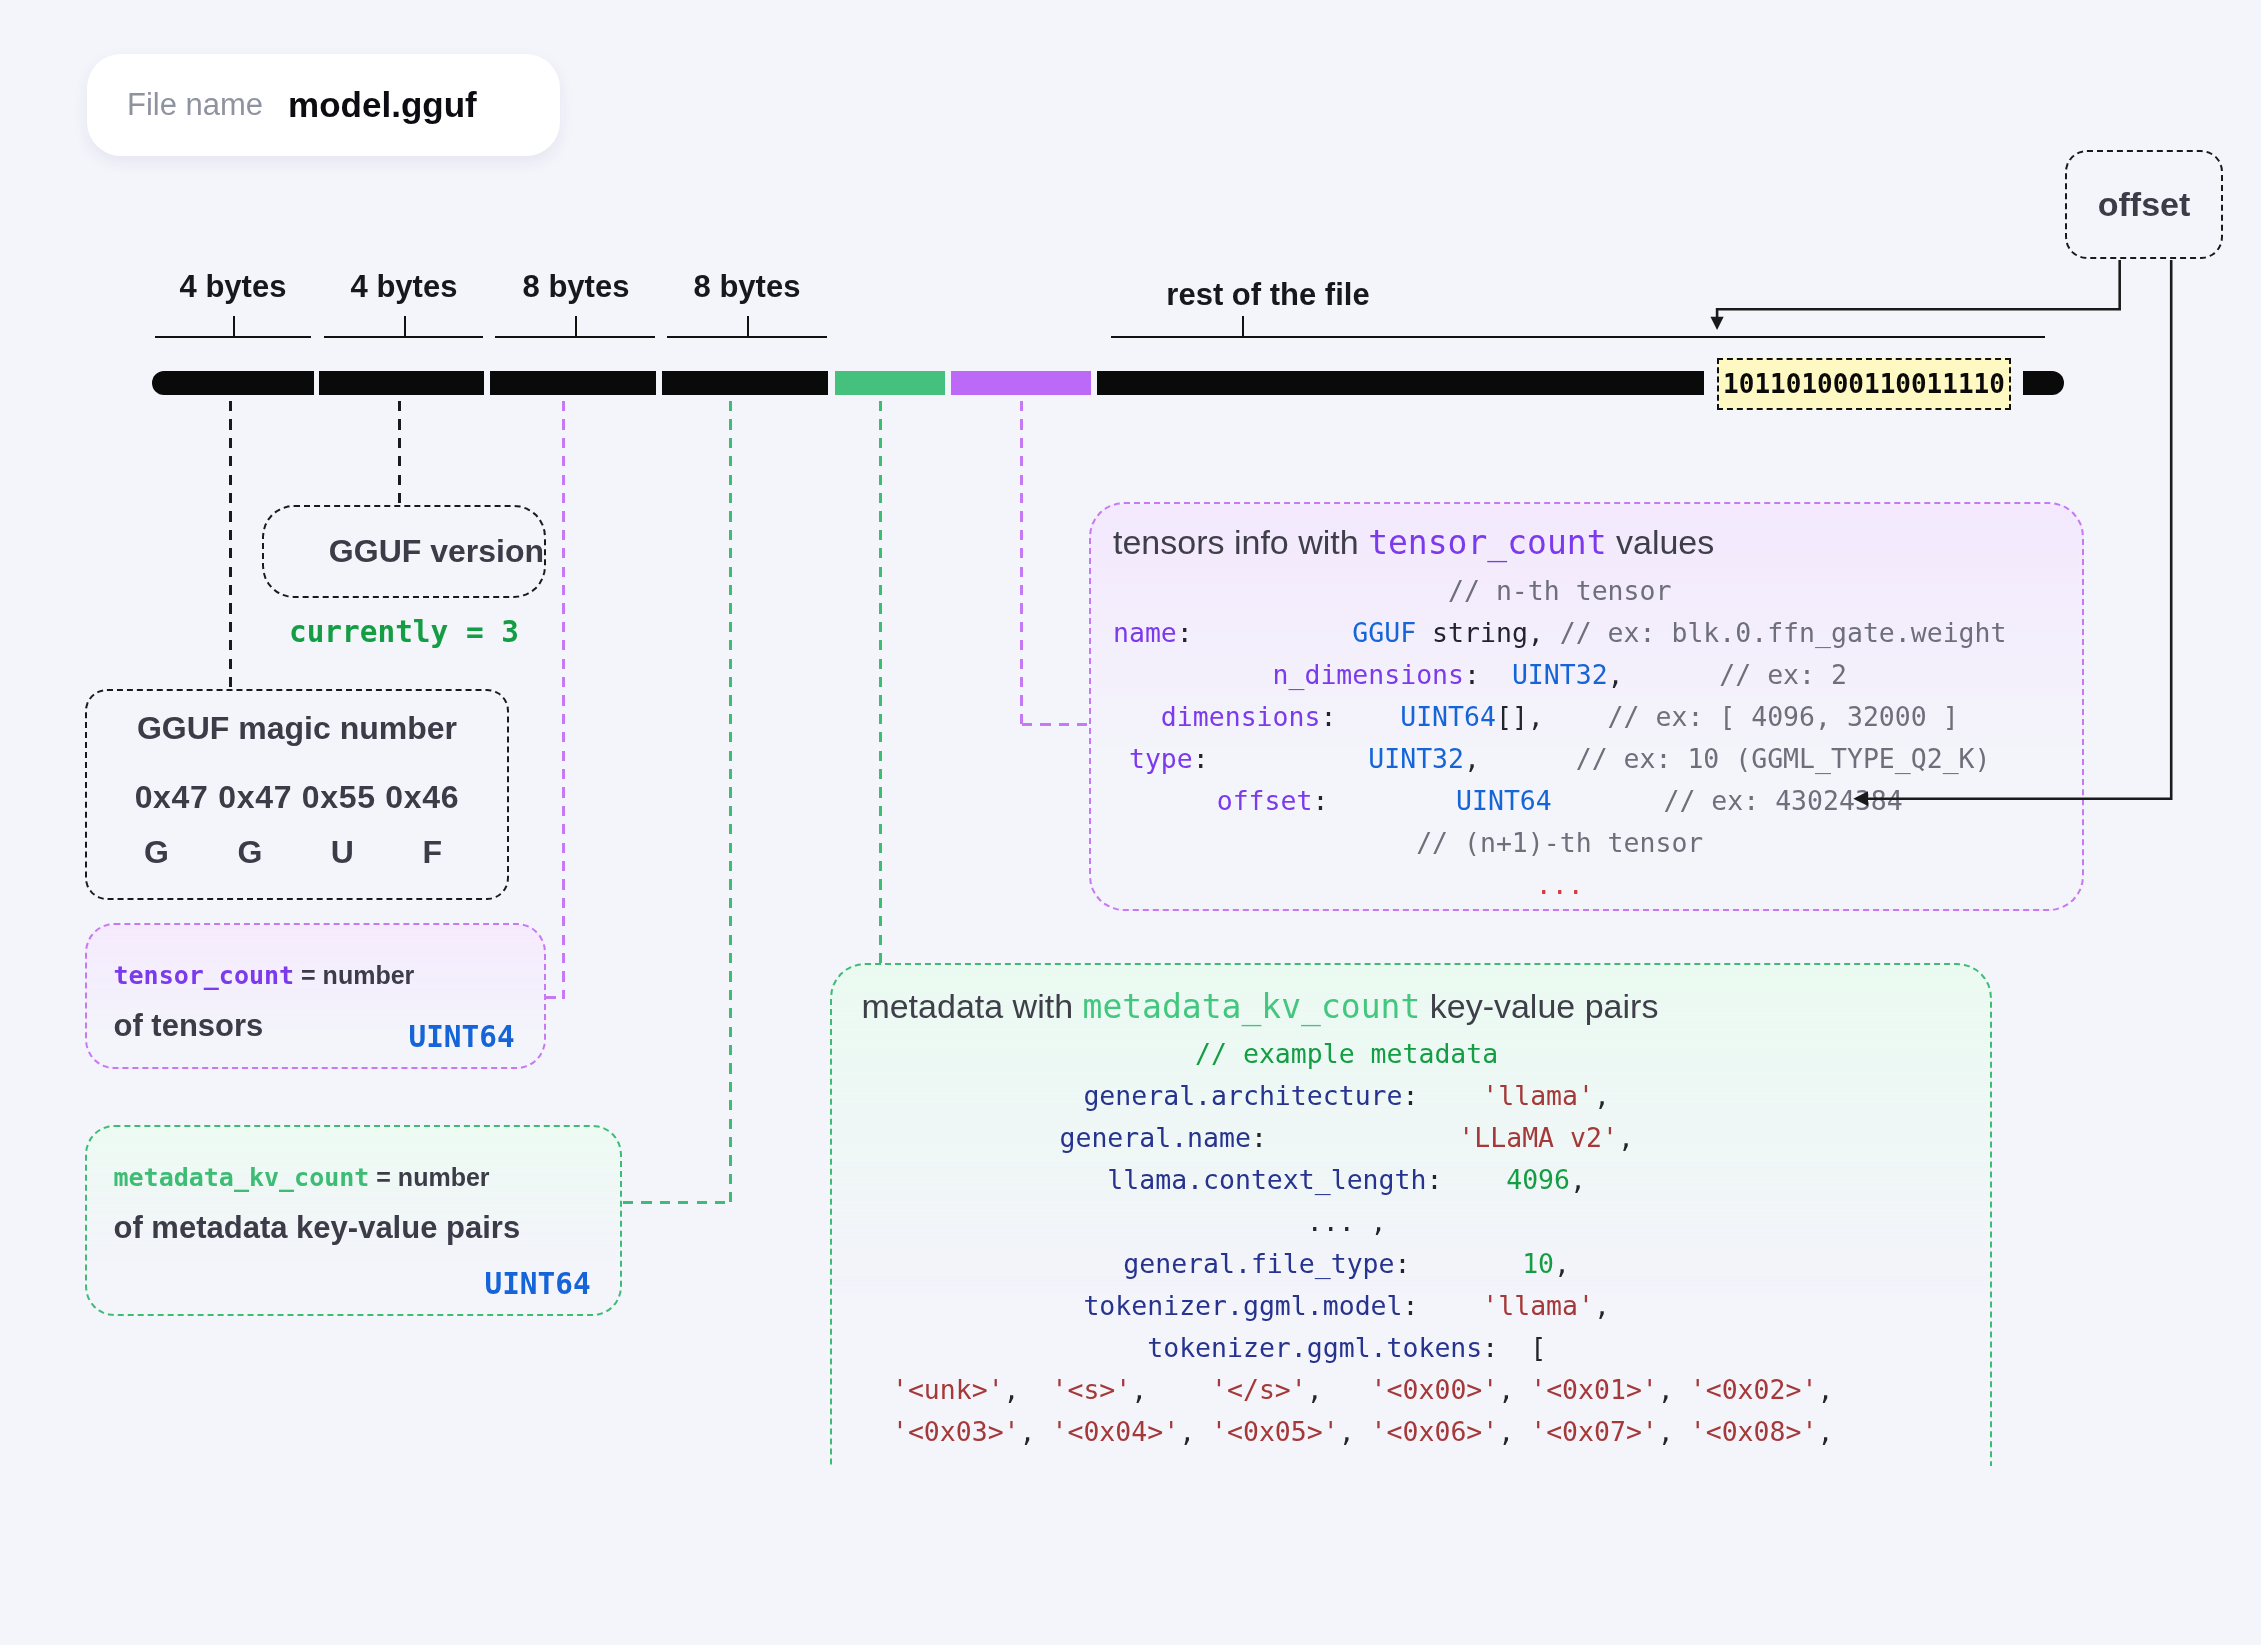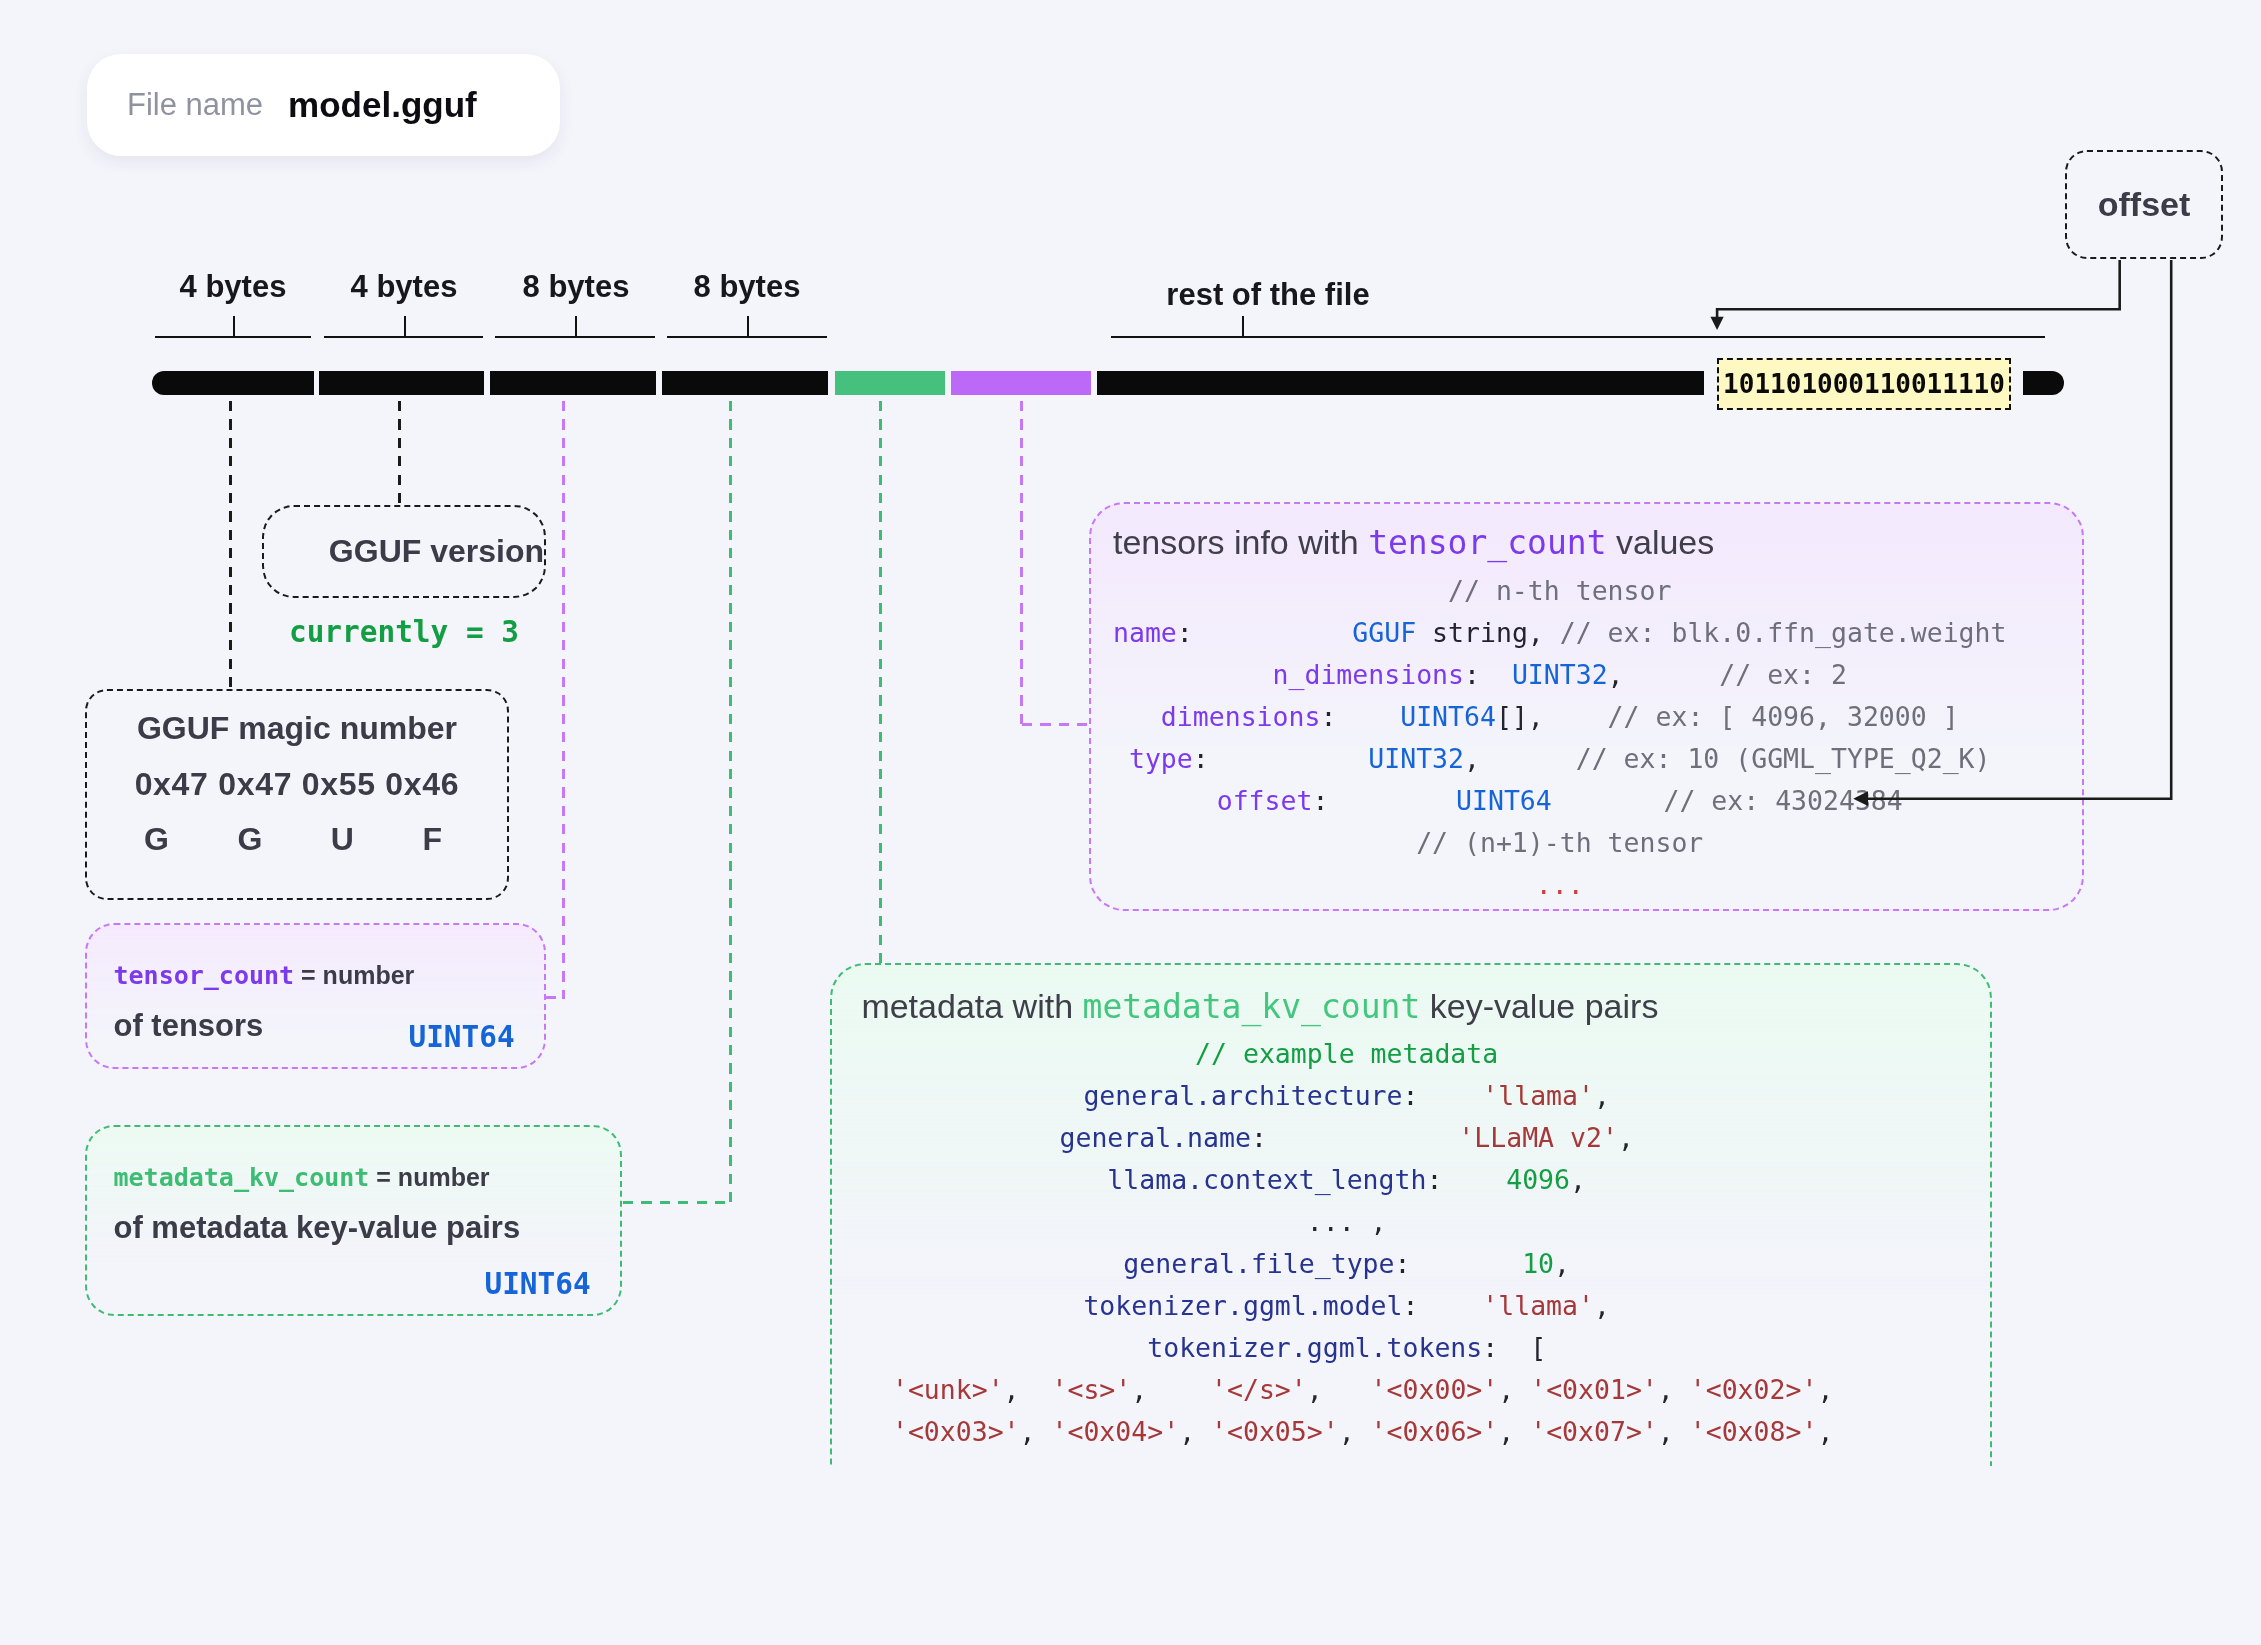--- a/index.html
+++ b/index.html
@@ -57,21 +57,21 @@
   .j6{left:1022px;top:723px;width:71px;}
   
   .version-box{position:absolute;left:262px;top:505px;width:284px;height:93px;border:2.6px dashed #1a1a1a;
         border-radius:32px;display:flex;align-items:center;justify-content:flex-end;box-sizing:border-box;}
   .version-box span{font-size:32px;font-weight:700;color:#3c3c49;}
   .version-note{position:absolute;left:404px;top:615px;transform:translateX(-50%);
         font-family:"DejaVu Sans Mono",monospace;font-size:29.4px;font-weight:700;color:#149e44;white-space:nowrap;}
   .magic-box{position:absolute;left:85px;top:689px;width:424px;height:211px;border:2.6px dashed #1a1a1a;
         border-radius:22px;box-sizing:border-box;text-align:center;color:#3c3c49;}
   .magic-title{margin-top:19px;font-size:32px;font-weight:700;}
-  .magic-hex{margin-top:19px;font-size:32px;font-weight:700;letter-spacing:0.7px;}
+  .magic-hex{margin-top:32px;font-size:32px;font-weight:700;letter-spacing:0.7px;}
   .magic-chars{display:flex;justify-content:space-between;padding:17.7px 65px 0 57px;font-size:32px;font-weight:700;}
   
   .count-box{position:absolute;box-sizing:border-box;border-radius:29.4px;padding:23.6px 26.5px;}
   .tc-box{left:85px;top:923px;width:461px;height:146px;border:2.6px dashed #c678f5;
         background:linear-gradient(180deg,#f5eafd 0%,rgba(245,234,253,0) 75%);}
   .mk-box{left:85px;top:1125px;width:537px;height:191px;border:2.6px dashed #3dbd74;
         background:linear-gradient(180deg,#ecfaf2 0%,rgba(236,250,242,0) 75%);}
   .count-line{white-space:pre;font-size:25px;line-height:52px;}
   .count-line .pm{font-family:"DejaVu Sans Mono",monospace;font-weight:700;color:#7c3aed;}
   .count-line .gm{font-family:"DejaVu Sans Mono",monospace;font-weight:700;color:#3dbd74;}

